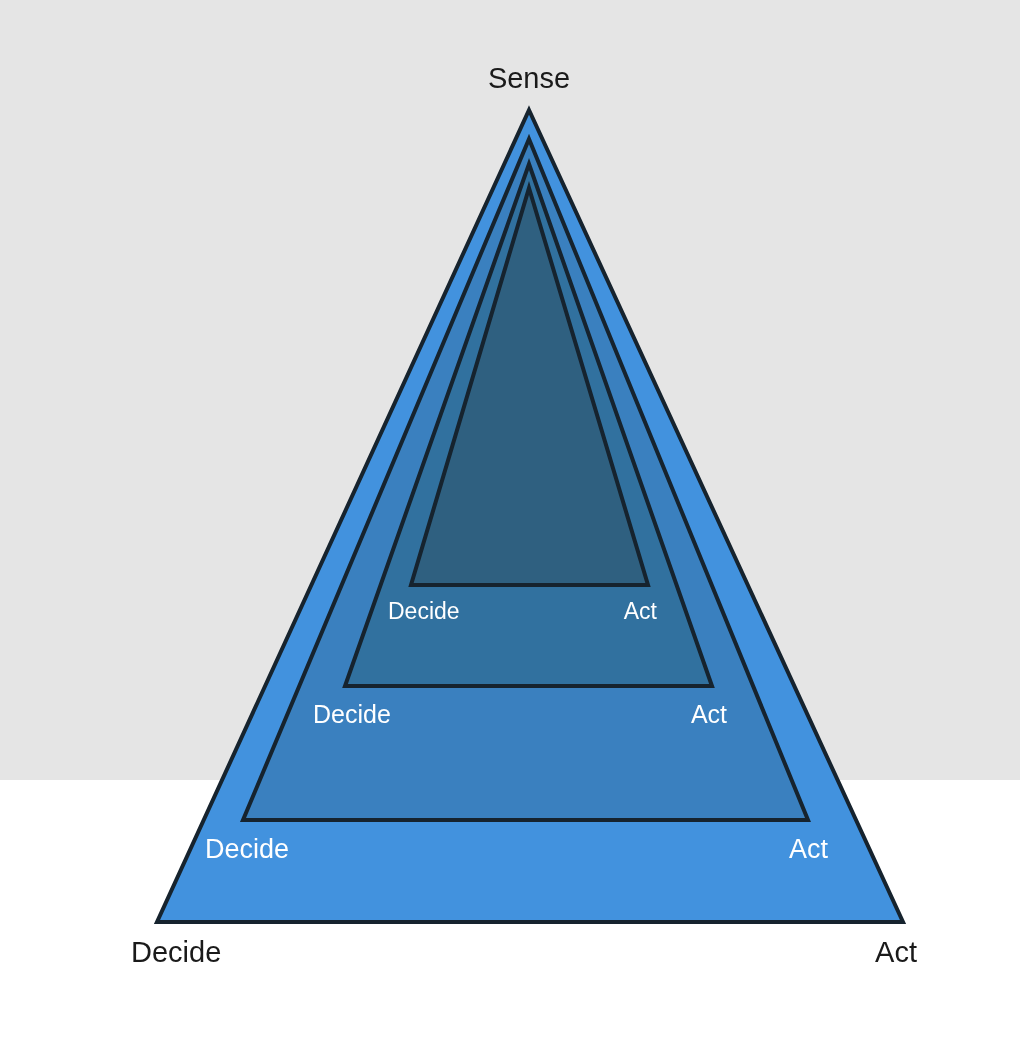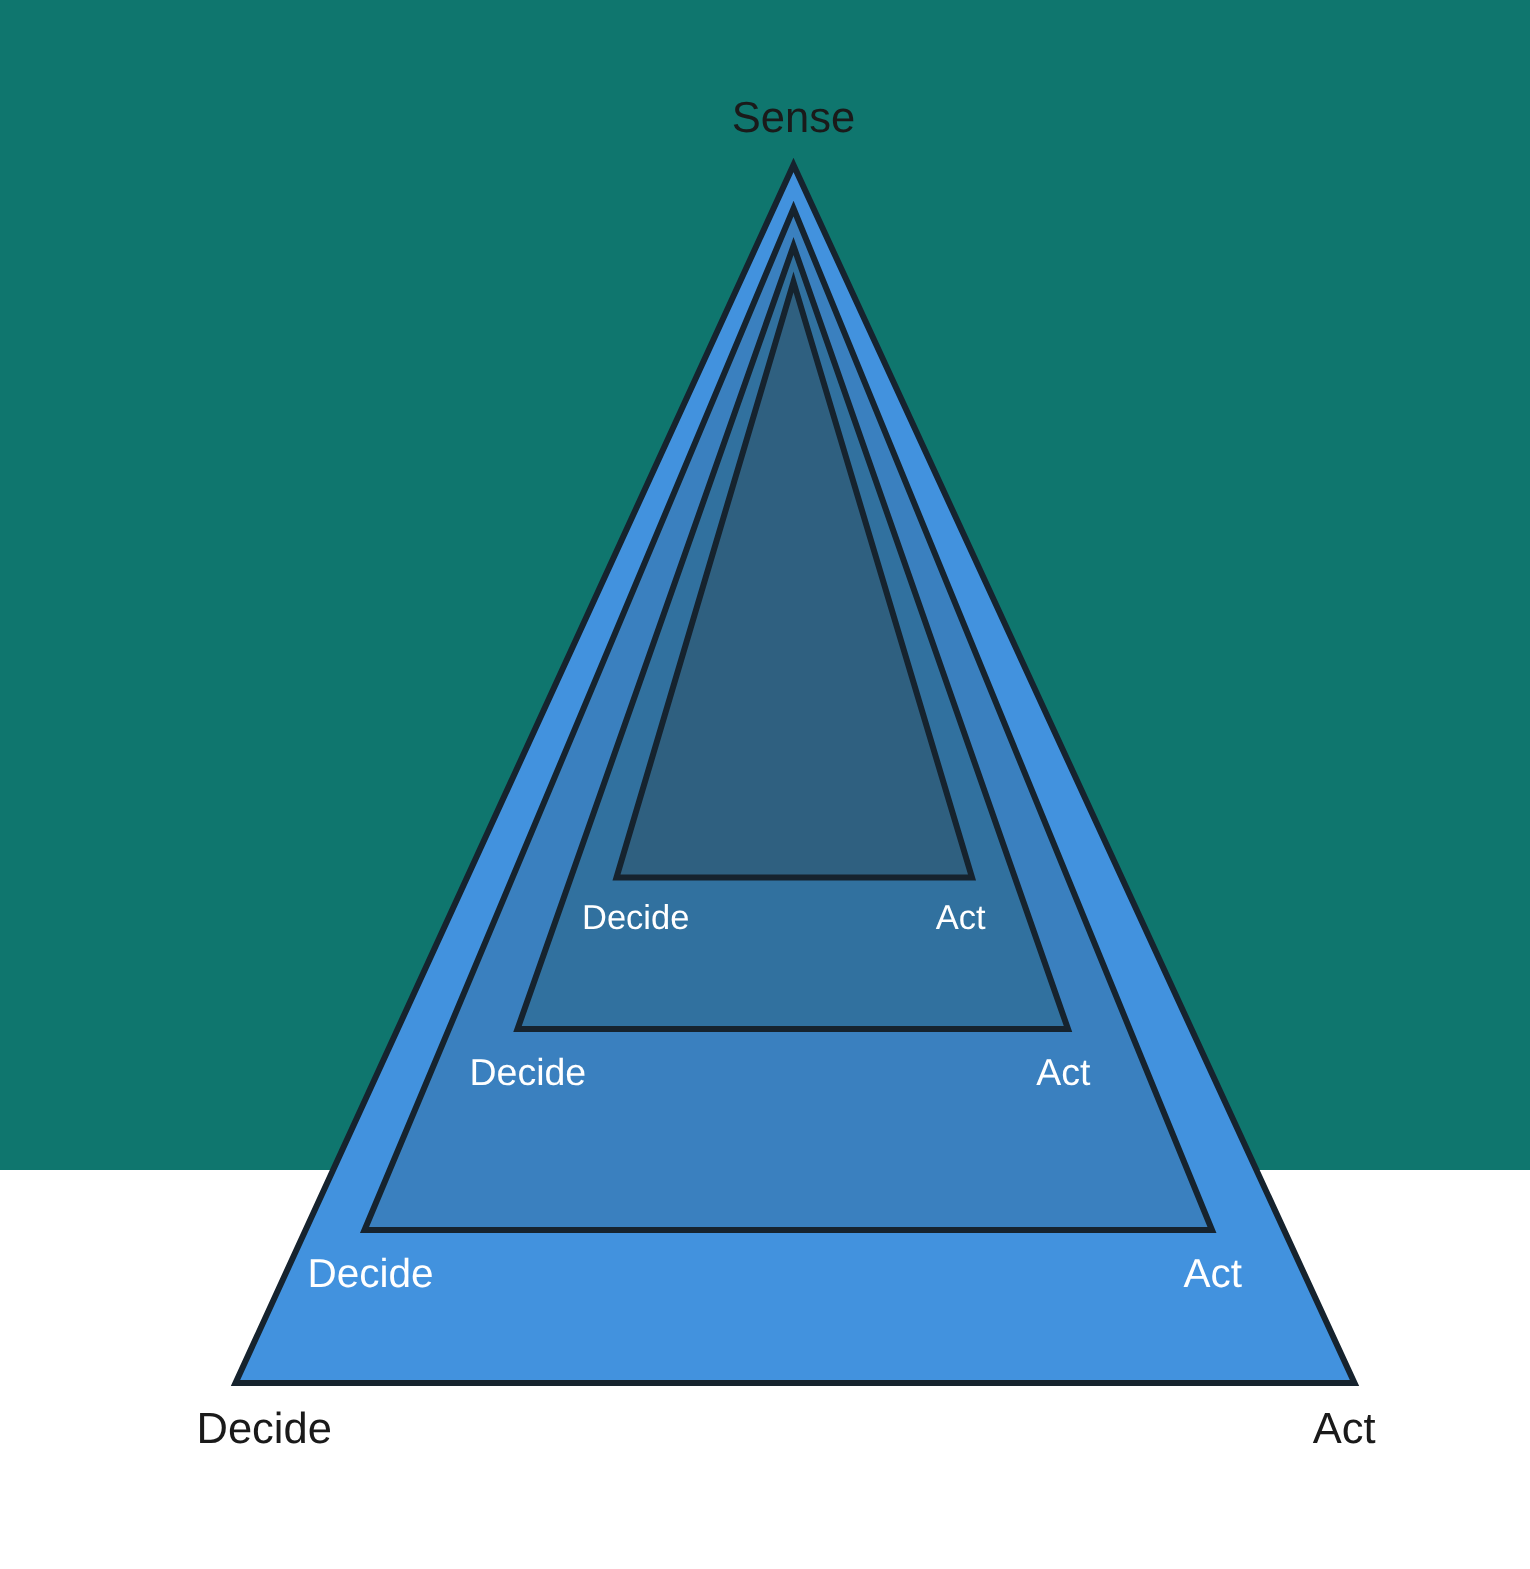--- a/index.html
+++ b/index.html
@@ -10,21 +10,21 @@
   body {
     width: 1020px;
     height: 1046px;
     font-family: "Liberation Sans", sans-serif;
     overflow: hidden;
   }
   #diagram-root {
     position: relative;
     width: 1020px;
     height: 780px;
-    background: #0f766e;
+    background: #e5e5e5;
   }
   svg.nested-triangles {
     display: block;
     width: 1020px;
     height: 1046px;
   }
   .tri-shape {
     stroke: #16232e;
     stroke-width: 4;
     stroke-linejoin: miter;

